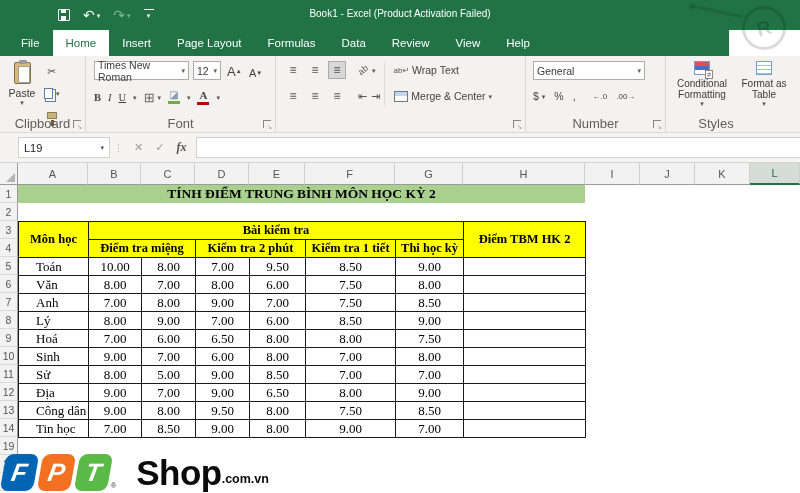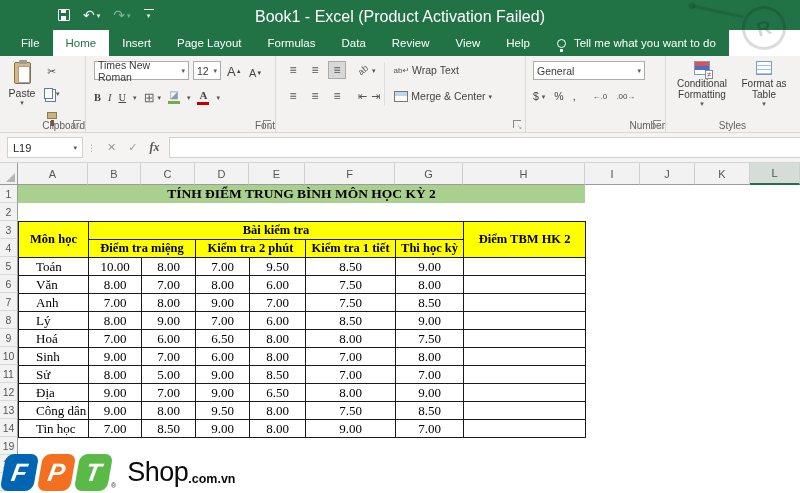--- a/index.html
+++ b/index.html
@@ -8,36 +8,36 @@
 
 #titlebar{position:absolute;left:0;top:0;width:800px;height:30px;background:#217346;color:#fff}
 #qat{position:absolute;left:58px;top:3px;height:24px;display:flex;align-items:center;gap:13px}
 .qbtn{display:flex;align-items:center;gap:2px;font-size:14px;color:#fff;line-height:1}
 .qbtn .chev{font-size:7px;opacity:.9}
 .dim{opacity:.45}
 .floppy{width:12px;height:12px;border:1.5px solid #fff;border-radius:1px;position:relative;display:inline-block}
 .floppy:before{content:"";position:absolute;left:2px;top:0;width:5px;height:3px;background:#fff}
 .floppy:after{content:"";position:absolute;left:2px;bottom:0;width:5px;height:4px;background:#fff}
 .cbar{display:inline-block;width:10px;border-top:1.5px solid #fff;position:relative;top:-4px}
-#wintitle{position:absolute;left:0;right:0;top:8px;text-align:center;font-size:16px;color:#fff}
+#wintitle{position:absolute;left:0;right:0;top:8px;text-align:center;font-size:10px;color:#fff}
 #watermark{position:absolute;right:14px;top:6px;width:44px;height:44px;border:3px solid rgba(0,0,0,.14);border-radius:50%;z-index:3;display:flex;align-items:center;justify-content:center;color:rgba(0,0,0,.16);font-size:20px;font-weight:bold;transform:rotate(-15deg)}
 #wline{position:absolute;right:56px;top:10px;width:52px;border-top:3px solid rgba(0,0,0,.12);transform:rotate(12deg);z-index:3}
 #wline:before{content:"";position:absolute;left:-4px;top:-5px;width:7px;height:7px;border-radius:50%;background:rgba(0,0,0,.12)}
 
 #tabsrow{position:absolute;left:0;top:30px;width:729px;height:26px;background:#217346;display:flex;align-items:stretch}
 #tabs{display:flex;margin-left:8px}
 .tab{padding:0 13px;line-height:26px;font-size:11.5px;color:#fff;white-space:nowrap}
 .tab.active{background:#fff;color:#217346}
 #tellme{display:flex;align-items:center;gap:8px;margin-left:14px;color:#fff;font-size:11.5px;white-space:nowrap}
 .bulb{width:9px;height:9px;border:1.5px solid #fff;border-radius:50%;position:relative;display:inline-block}
 .bulb:after{content:"";position:absolute;left:2px;top:9px;width:3px;height:3px;background:#fff}
 
 #ribbon{position:absolute;left:0;top:56px;width:800px;height:77px;background:#f3f2f1;border-bottom:1px solid #d8d8d8;font-size:10.5px;color:#3b3a39}
 .group{position:absolute;top:0;height:76px;border-right:1px solid #d8d8d8}
-.glabel{position:absolute;bottom:1px;left:0;right:0;text-align:right;font-size:10px;color:#605e5c}
+.glabel{position:absolute;bottom:1px;left:0;right:0;text-align:center;font-size:13px;color:#605e5c}
 .lnch{position:absolute;bottom:4px;right:4px;width:8px;height:8px;border-left:1px solid #8a8886;border-top:1px solid #8a8886}
 .lnch:after{content:"↘";position:absolute;right:-1px;bottom:-2px;font-size:6px;color:#8a8886}
 .chevd{font-size:7px;color:#555;line-height:1}
 .mini{display:inline-flex;align-items:center;justify-content:center;height:18px;color:#444}
 
 #g-clip{left:0;width:86px}
 #pastebtn{position:absolute;left:4px;top:4px;width:36px;height:58px;display:flex;flex-direction:column;align-items:center;justify-content:flex-start}
 .clipicon{width:17px;height:22px;background:#d8b77c;border:1px solid #8b6f47;border-radius:2px;position:relative;margin-top:2px}
 .clipicon:before{content:"";position:absolute;left:4px;top:-3px;width:8px;height:4px;background:#9b9b9b;border-radius:1px}
 .clipicon:after{content:"";position:absolute;left:3px;top:3px;width:10px;height:15px;background:#fff;border:1px solid #a0a0a0}
@@ -76,21 +76,21 @@
 .decbtn{font-size:8px;color:#444;letter-spacing:0}
 
 #g-styles{left:666px;width:150px;border-right:none}
 .sbtn{position:absolute;top:5px;display:flex;flex-direction:column;align-items:center;text-align:center;font-size:10px;line-height:11px;color:#3b3a39}
 .sico{width:16px;height:14px;border:1px solid #7a9cc4;margin-bottom:3px;position:relative}
 #cficon{background:linear-gradient(#e05252 0 34%,#4472c4 34% 67%,#fff 67%)}
 #cficon:after{content:"≠";position:absolute;right:-4px;bottom:-5px;background:#fff;border:1px solid #888;font-size:7px;line-height:7px;padding:0 1px}
 #faticon{background:repeating-linear-gradient(#fff 0 3px,#9dc3e6 3px 4px)}
 
 #fbar{position:absolute;left:0;top:133px;width:800px;height:30px;background:#f5f4f3;border-bottom:1px solid #d4d4d4;display:flex;align-items:center}
-#namebox{width:76px;height:21px;background:#fff;border:1px solid #d0d0d0;margin-left:7px;display:flex;align-items:center;justify-content:space-between;padding:0 5px;font-size:11px;color:#222}
+#namebox{width:92px;height:21px;background:#fff;border:1px solid #d0d0d0;margin-left:18px;display:flex;align-items:center;justify-content:space-between;padding:0 5px;font-size:11px;color:#222}
 #fdots{color:#a0a0a0;font-size:9px;margin:0 4px;letter-spacing:1px}
 .fbtn{color:#9a9a9a;font-size:11px;margin:0 6px}
 #fxbtn{font-family:"Liberation Serif",serif;font-style:italic;color:#555;font-size:12px;font-weight:bold;margin:0 6px}
 #formulainput{flex:1;height:21px;background:#fff;border:1px solid #d0d0d0;border-right:none;margin-left:4px;font-size:11px;padding:0 4px;color:#222}
 
 #sheet{position:absolute;left:0;top:163px;width:800px;height:330px;background:#fff}
 #corner{position:absolute;left:0;top:0;width:18px;height:22px;background:#f2f2f2;border-right:1px solid #9b9b9b;border-bottom:1px solid #9b9b9b}
 #corner:after{content:"";position:absolute;right:2px;bottom:2px;border-left:9px solid transparent;border-bottom:9px solid #b5b5b5}
 #colheads{position:absolute;left:18px;top:0;height:22px;display:flex}
 .colh{height:22px;border-right:1px solid #cfcfcf;border-bottom:1px solid #9b9b9b;background:#f2f2f2;color:#555;font-size:11px;display:flex;align-items:center;justify-content:center}
@@ -102,21 +102,21 @@
 #score-table{position:absolute;left:0;top:36px;border-collapse:collapse;table-layout:fixed;width:567px;font-family:"Liberation Serif","DejaVu Serif",serif}
 #score-table th,#score-table td{border:1px solid #1a1a1a;height:18px;padding:0;overflow:hidden;white-space:nowrap}
 #score-table th{background:var(--hdr,#ffff00);font-weight:bold;font-size:12.5px;text-align:center}
 #score-table td{font-size:13px}
 #score-table td.subj{text-align:left;padding-left:17px}
 #score-table td.num{text-align:center}
 
 #fptlogo{position:absolute;left:3px;top:452px;height:41px;display:flex;align-items:center;z-index:20}
 .fblk{width:33px;height:37px;border-radius:8px;transform:skewX(-10deg);display:flex;align-items:center;justify-content:center;color:#fff;font-weight:bold;font-style:italic;font-size:25px;margin-right:4px}
 #reg{font-size:7px;color:#333;align-self:flex-end;margin:0 2px 4px -3px}
-#shoptxt{font-size:27px;font-weight:normal;color:#0b0b0b;margin-left:9px;letter-spacing:-.5px}
+#shoptxt{font-size:35px;font-weight:bold;color:#0b0b0b;margin-left:18px;letter-spacing:-.5px}
 #domtxt{font-size:12.5px;font-weight:bold;color:#0b0b0b;align-self:flex-end;margin-bottom:7px}
 </style>
 </head>
 <body>
 
 <div id="app">
 
   <div id="titlebar">
     <div id="qat">
       <span class="qbtn">
@@ -149,24 +149,20 @@
         <div class="tab">File</div>
         <div class="tab active">Home</div>
         <div class="tab">Insert</div>
         <div class="tab">Page Layout</div>
         <div class="tab">Formulas</div>
         <div class="tab">Data</div>
         <div class="tab">Review</div>
         <div class="tab">View</div>
         <div class="tab">Help</div>
       </div>
-    <div id="tellme">
-      <span class="bulb"></span>
-      <span>Tell me what you want to do</span>
-    </div>
   </div>
 
   <div id="ribbon">
 
     <div class="group" id="g-clip">
       <div id="pastebtn">
         <span class="clipicon"></span>
         <span class="lbl">Paste</span>
         <span class="chevd">▾</span>
       </div>

